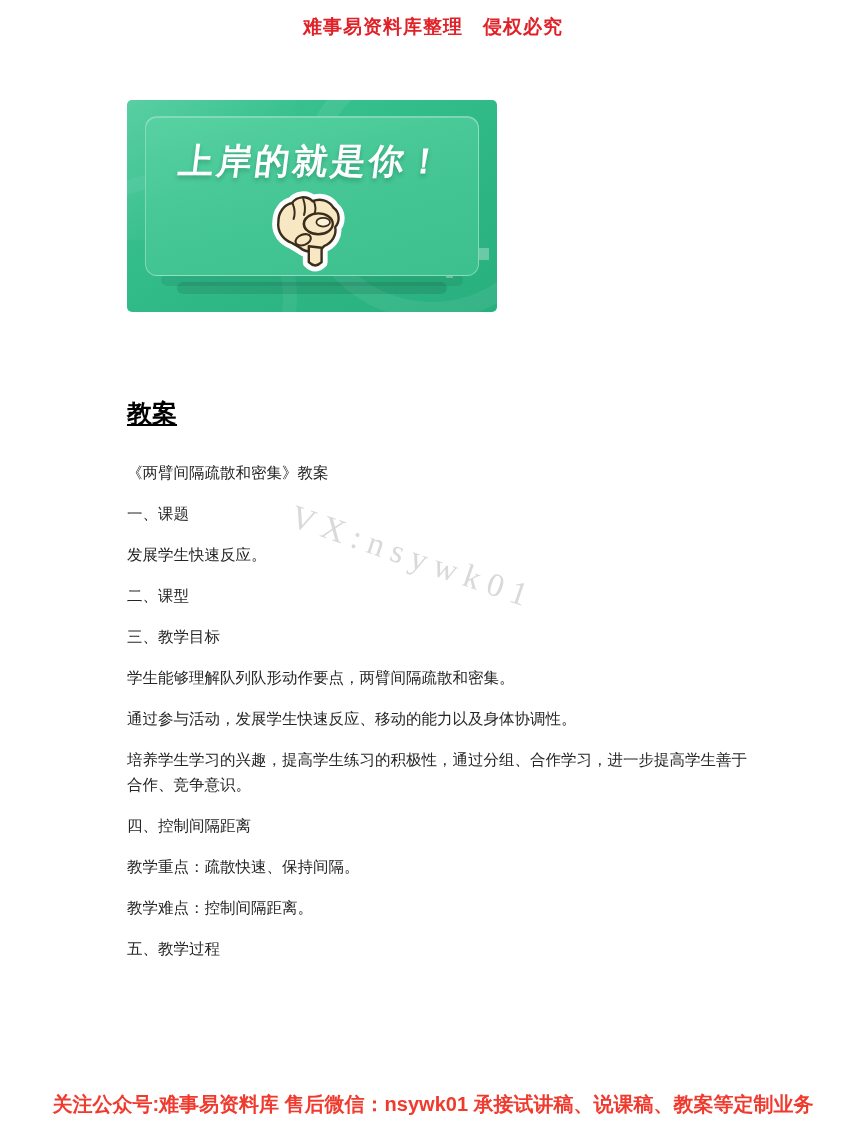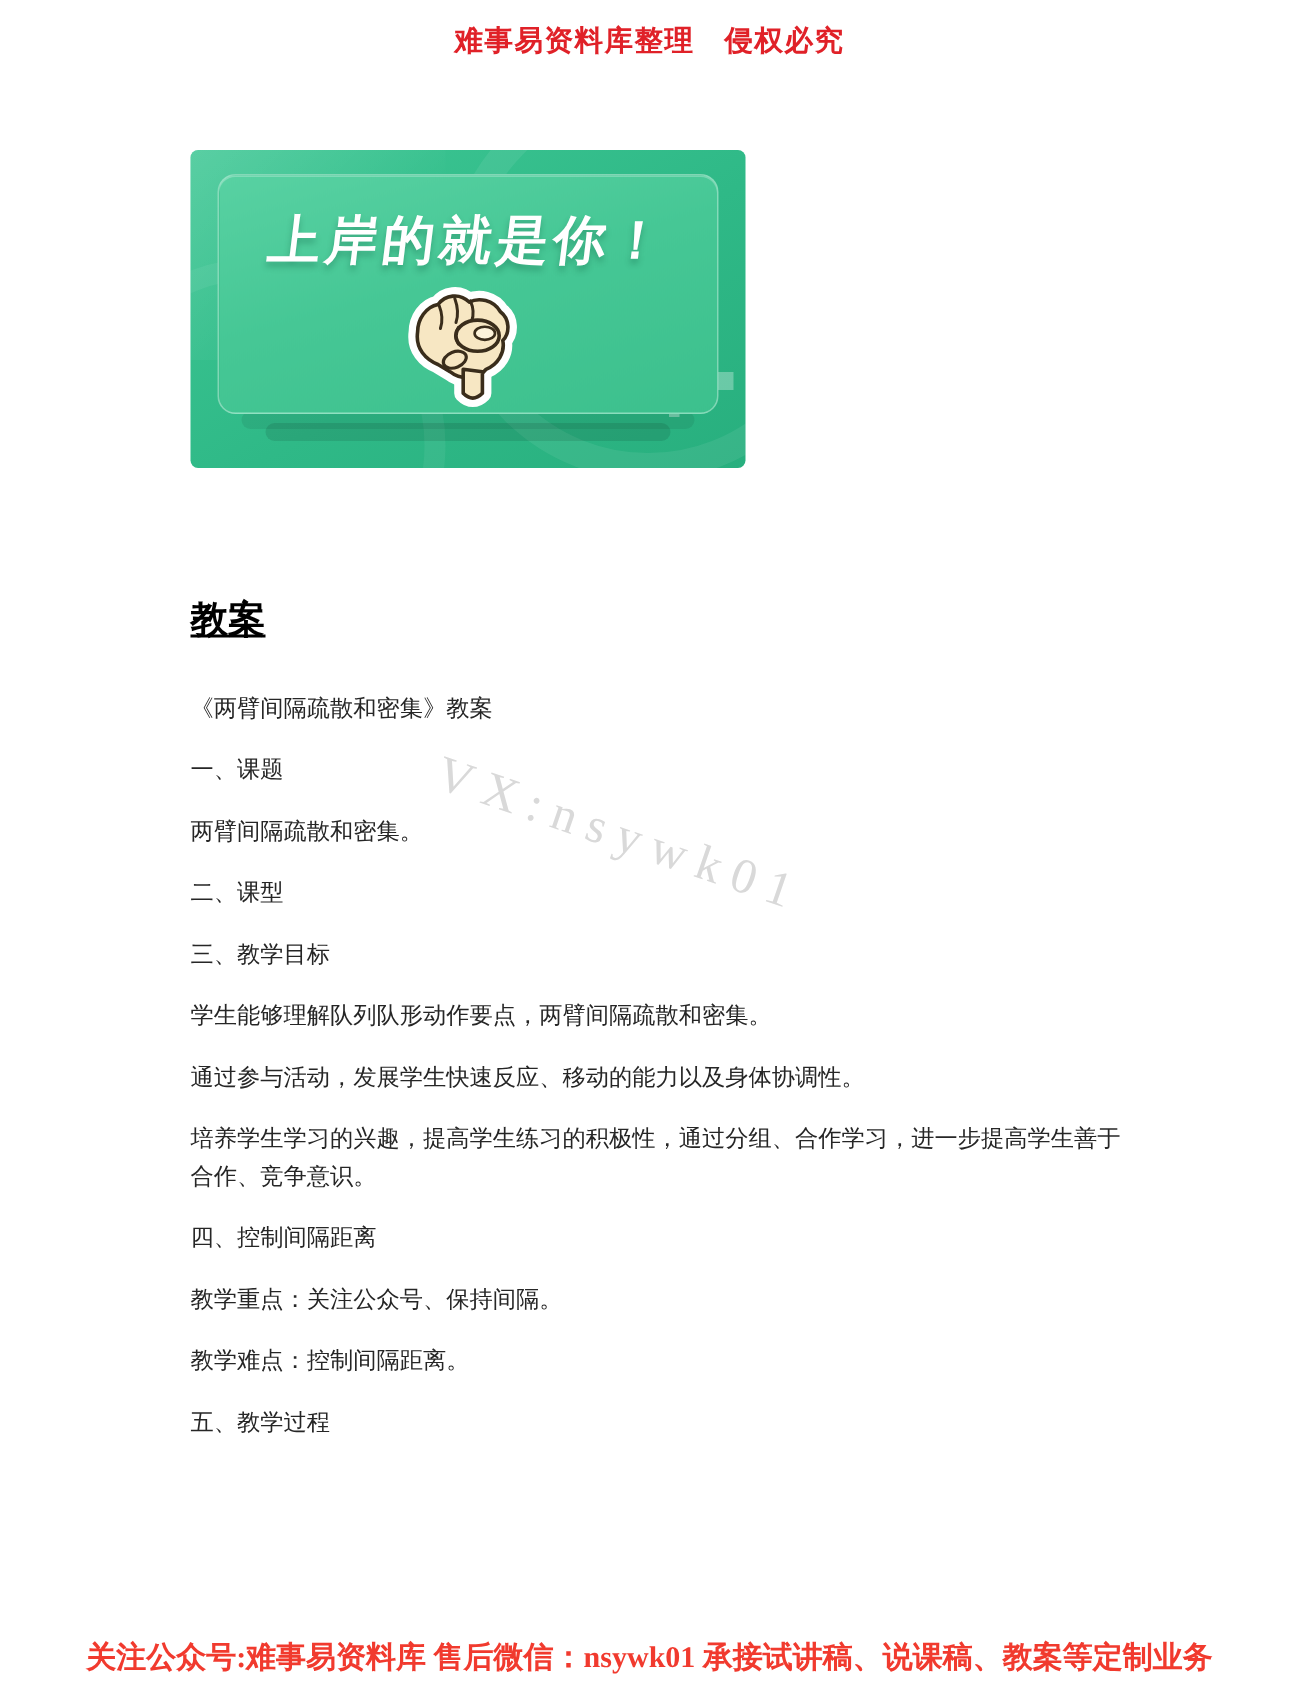--- a/index.html
+++ b/index.html
@@ -20,21 +20,21 @@
     text-align: center;
     font-family: "Liberation Sans", sans-serif;
     font-weight: bold;
     font-size: 19px;
     letter-spacing: 1px;
   }
   .footer-notice {
     position: absolute;
     bottom: 4px; left: 0; right: 0;
     text-align: center;
-    font-family: Liberation Serif, serif;
+    font-family: Liberation Sans, sans-serif;
     font-weight: bold;
     font-size: 20px;
     white-space: nowrap;
   }
 
   
   .banner {
     position: absolute;
     left: 127px; top: 100px;
     width: 370px; height: 212px;
@@ -179,27 +179,27 @@
       </svg>
     </div>
   </div>
 
   <div class="watermark" style="color: rgb(217, 217, 217);">VX:nsywk01</div>
 
   <div class="doc">
     <div class="doc-title">教案</div>
     <p>《两臂间隔疏散和密集》教案</p>
     <p>一、课题</p>
-    <p>两臂间隔疏散和密集。</p>
+    <p>发展学生快速反应。</p>
     <p>二、课型</p>
     <p>三、教学目标</p>
     <p>学生能够理解队列队形动作要点，两臂间隔疏散和密集。</p>
     <p>通过参与活动，发展学生快速反应、移动的能力以及身体协调性。</p>
     <p>培养学生学习的兴趣，提高学生练习的积极性，通过分组、合作学习，进一步提高学生善于合作、竞争意识。</p>
     <p>四、控制间隔距离</p>
-    <p>教学重点：关注公众号、保持间隔。</p>
+    <p>教学重点：疏散快速、保持间隔。</p>
     <p>教学难点：控制间隔距离。</p>
     <p>五、教学过程</p>
   </div>
 
   <div class="footer-notice" style="color: rgb(241, 58, 46);">关注公众号:难事易资料库 售后微信：nsywk01 承接试讲稿、说课稿、教案等定制业务</div>
 
 </div>
 
 </body></html>

